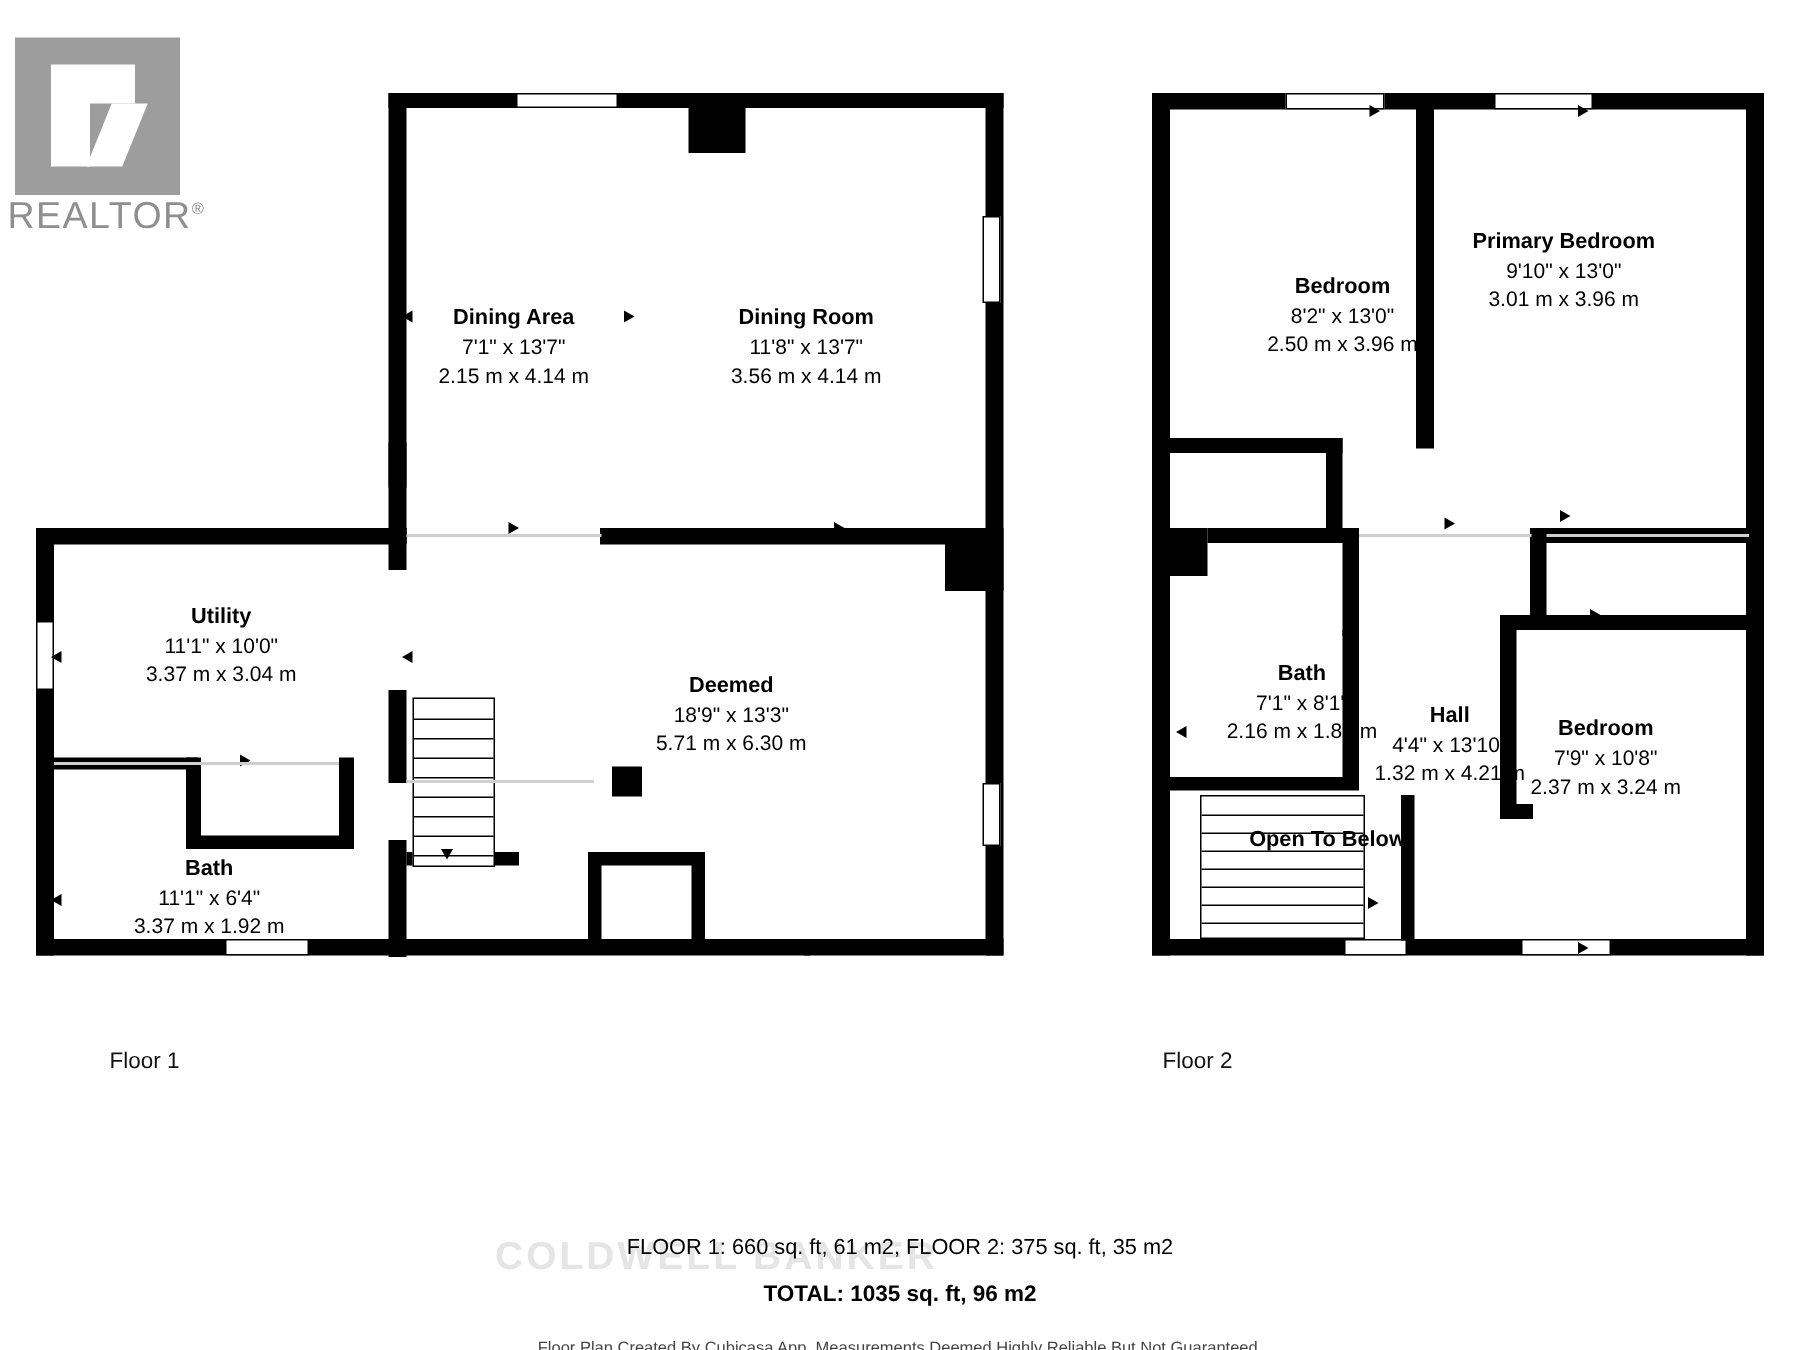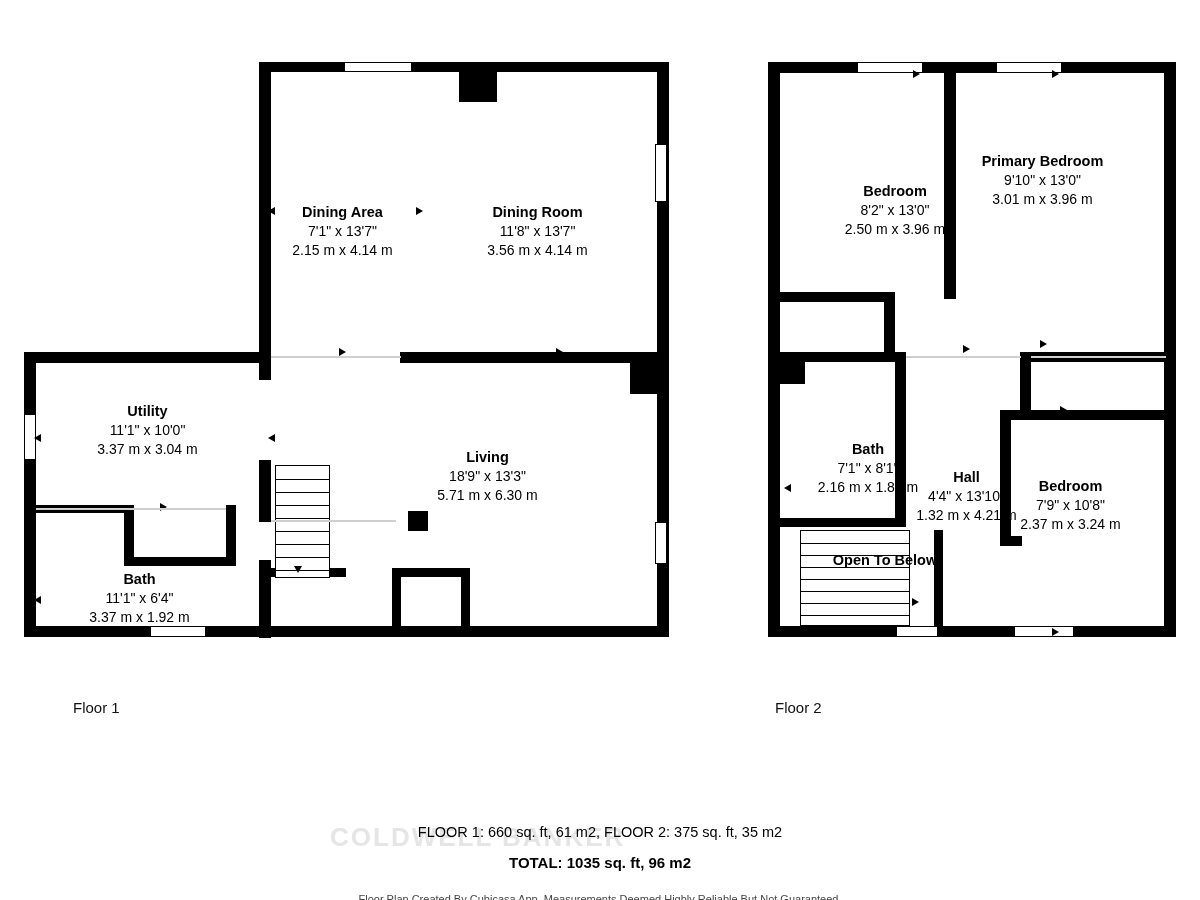--- a/index.html
+++ b/index.html
@@ -178,20 +178,28 @@
     color: rgba(170,170,170,0.30);
     pointer-events: none;
     white-space: nowrap;
   }
 </style>
 </head>
 <body>
 
 <div class="stage">
 
+  <div class="realtor-logo">
+    <div class="mark">
+      <div class="bar"></div>
+      <div class="bowl"></div>
+      <div class="leg"></div>
+    </div>
+    <div class="wordmark"><span>REALTOR</span><sup>®</sup></div>
+  </div>
 
   <div>
 
     <div class="wall" style="left:259px; top:62px; width:410px; height:10px;"></div>
     <div class="wall" style="left:259px; top:62px; width:12px; height:300px;"></div>
     <div class="wall" style="left:657px; top:62px; width:12px; height:575px;"></div>
 
     <div class="wall" style="left:459px; top:62px; width:38px; height:40px;"></div>
 
     <div class="window" style="left:344px; top:62px; width:68px; height:10px;"></div>
@@ -264,21 +272,21 @@
       <div class="dim">3.56 m x 4.14 m</div>
     </div>
 
     <div class="label" style="left:50px; top:402px; width:195px;">
       <div class="name">Utility</div>
       <div class="dim">11'1" x 10'0"</div>
       <div class="dim">3.37 m x 3.04 m</div>
     </div>
 
     <div class="label" style="left:390px; top:448px; width:195px;">
-      <div class="name">Living</div>
+      <div class="name">Deemed</div>
       <div class="dim">18'9" x 13'3"</div>
       <div class="dim">5.71 m x 6.30 m</div>
     </div>
 
     <div class="label" style="left:42px; top:570px; width:195px;">
       <div class="name">Bath</div>
       <div class="dim">11'1" x 6'4"</div>
       <div class="dim">3.37 m x 1.92 m</div>
     </div>
 

